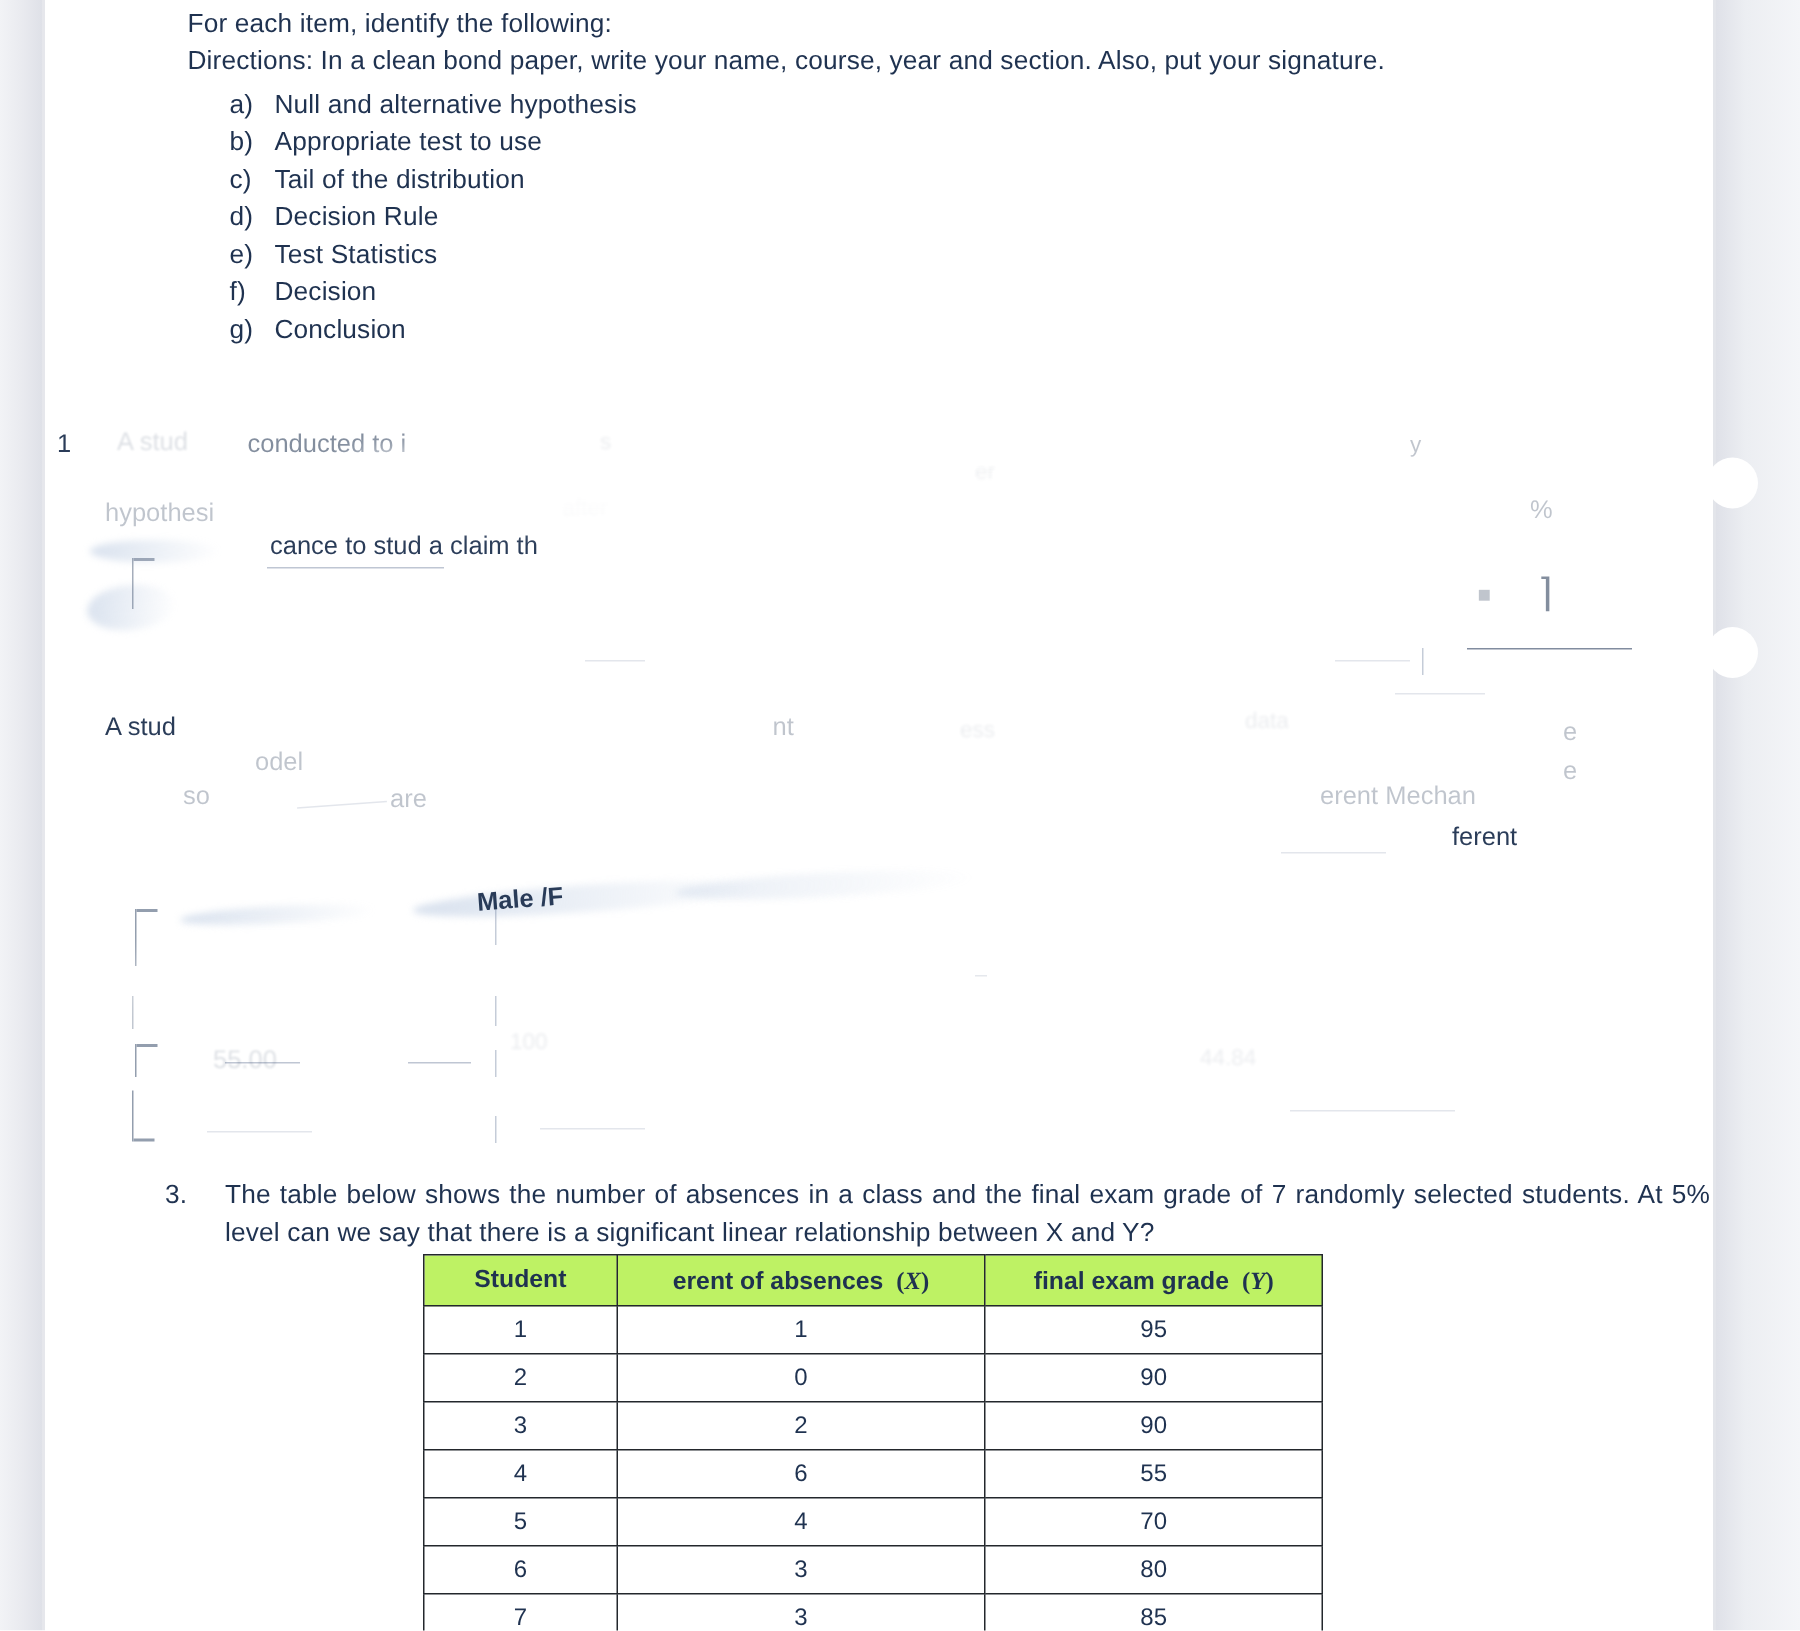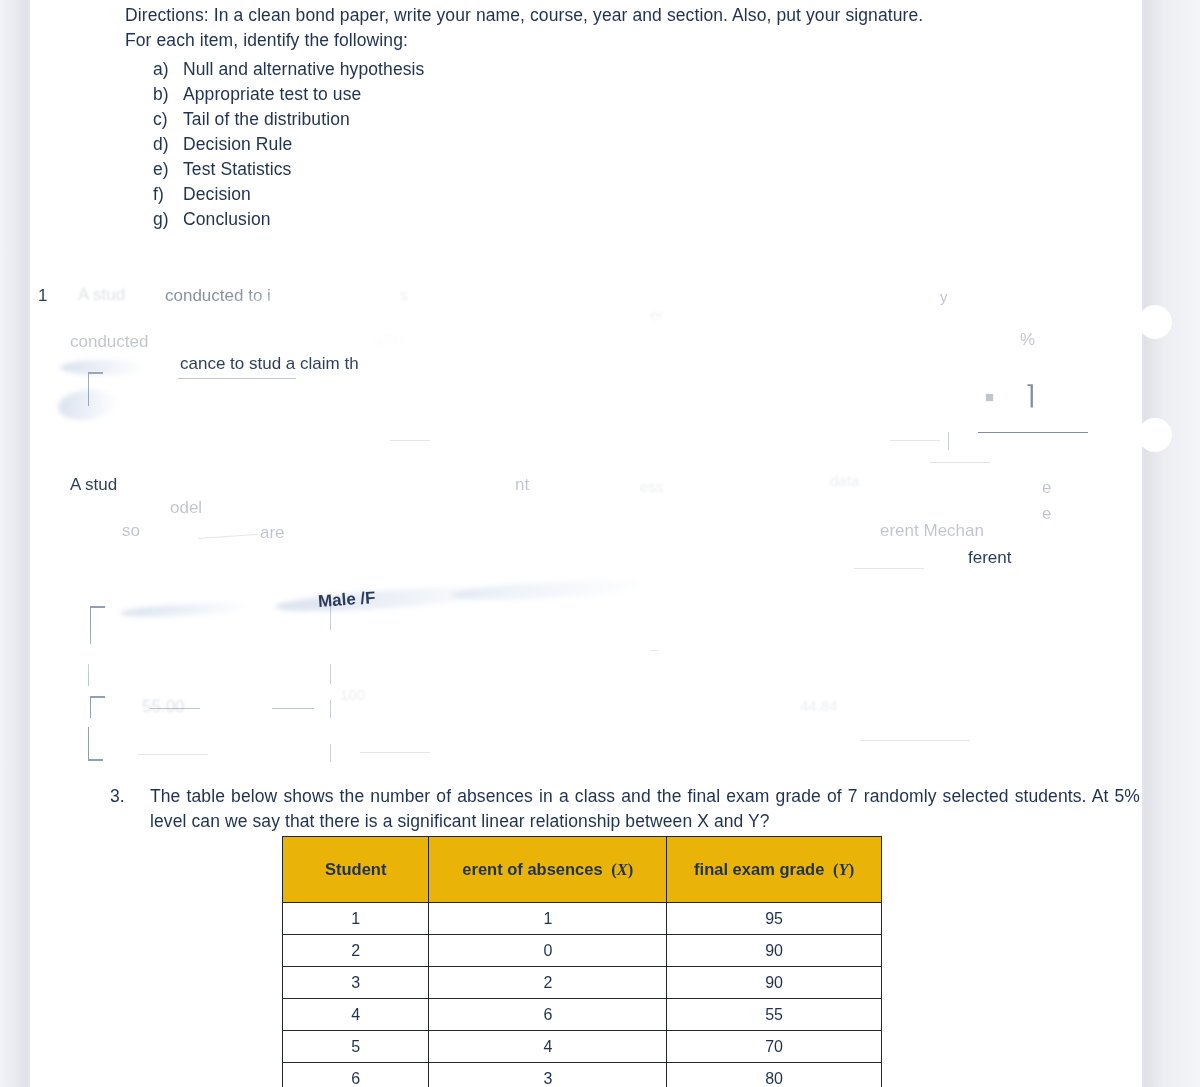--- a/index.html
+++ b/index.html
@@ -149,47 +149,47 @@
     font-size:16px;
   }
   #absence-table th,#absence-table td{
     border:1px solid #23272c;
     text-align:center;
     padding:3px 4px;
     height:25px;
     background:#ffffff;
   }
   #absence-table thead th{
-    background:#eab308;
+    background:#bef264;
     font-weight:700;
     font-size:16.5px;
     border-color:#23272c;
-    padding:20px;
+    padding:4px;
     margin-left:32px;
   }
   #absence-table tbody td{font-weight:400;}
   .col-student{width:124px;}
   .col-x{width:248px;}
   .col-y{width:228px;}
   .mathvar{font-family:"Liberation Serif", serif;font-style:italic;}
   .paren{font-family:"Liberation Serif", serif;font-style:normal;}
 </style>
 </head>
 <body>
 
 <div id="page-shell">
 
   <div class="edge-band edge-left"></div>
   <div class="edge-left-line"></div>
 
   <div id="sheet">
 
     <div id="intro" class="doc-text">
+      <p>For each item, identify the following:</p>
       <p>Directions: In a clean bond paper, write your name, course, year and section. Also, put your signature.</p>
-      <p>For each item, identify the following:</p>
 
       <ul class="abc-list">
         <li>
           <span class="abc-marker">a)</span>
           <span>Null and alternative hypothesis</span>
         </li>
         <li>
           <span class="abc-marker">b)</span>
           <span>Appropriate test to use</span>
         </li>
@@ -253,21 +253,21 @@
 
       <div class="frag sz-main f-mid" style="left:995px;top:108px;font-size:26px;">⌉</div>
       <div class="frag sz-sm f-weak" style="left:955px;top:116px;">■</div>
 
       <span class="frag sz-main f-strong" style="left:8px;top:14px;">1</span>
       <span class="frag sz-main f-ghost" style="left:48px;top:13px;">A stud</span>
       <span class="frag sz-main f-mid" style="left:135px;top:14px;">conducted to i</span>
       <span class="frag sz-sm f-trace" style="left:370px;top:14px;">s  </span>
       <span class="frag sz-sm f-weak" style="left:910px;top:16px;">y</span>
       <span class="frag sz-sm f-trace" style="left:620px;top:34px;">er</span>
-      <span class="frag sz-main f-weak" style="left:40px;top:60px;">conducted</span>
+      <span class="frag sz-main f-weak" style="left:40px;top:60px;">hypothesi</span>
       <span class="frag sz-sm f-trace" style="left:345px;top:58px;">after</span>
       <span class="frag sz-main f-weak" style="left:990px;top:58px;">%</span>
       <span class="frag sz-main f-strong" style="left:150px;top:82px;">cance to stud  a claim th</span>
 
       <span class="frag sz-main f-strong" style="left:40px;top:203px;">A stud</span>
       <span class="frag sz-main f-weak" style="left:485px;top:203px;">nt</span>
       <span class="frag sz-sm f-trace" style="left:610px;top:206px;">ess</span>
       <span class="frag sz-sm f-trace" style="left:800px;top:200px;">data</span>
       <span class="frag sz-main f-weak" style="left:140px;top:226px;">odel</span>
       <span class="frag sz-main f-weak" style="left:92px;top:249px;">so</span>

